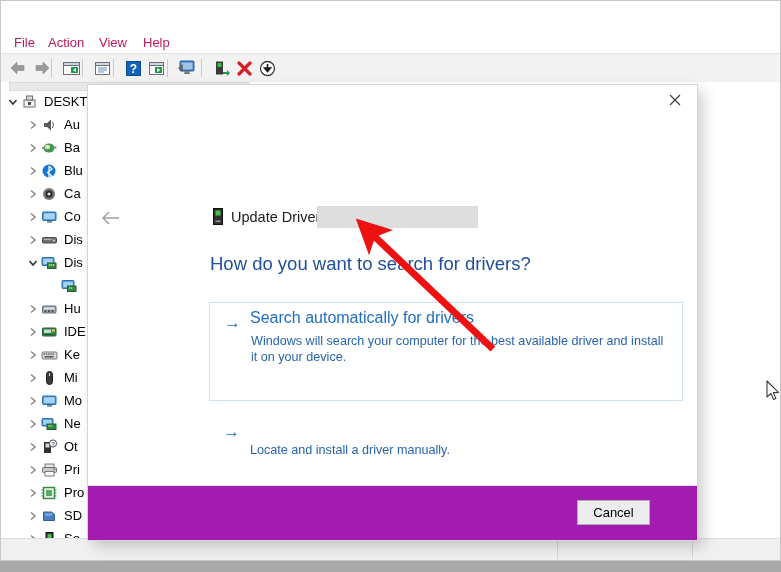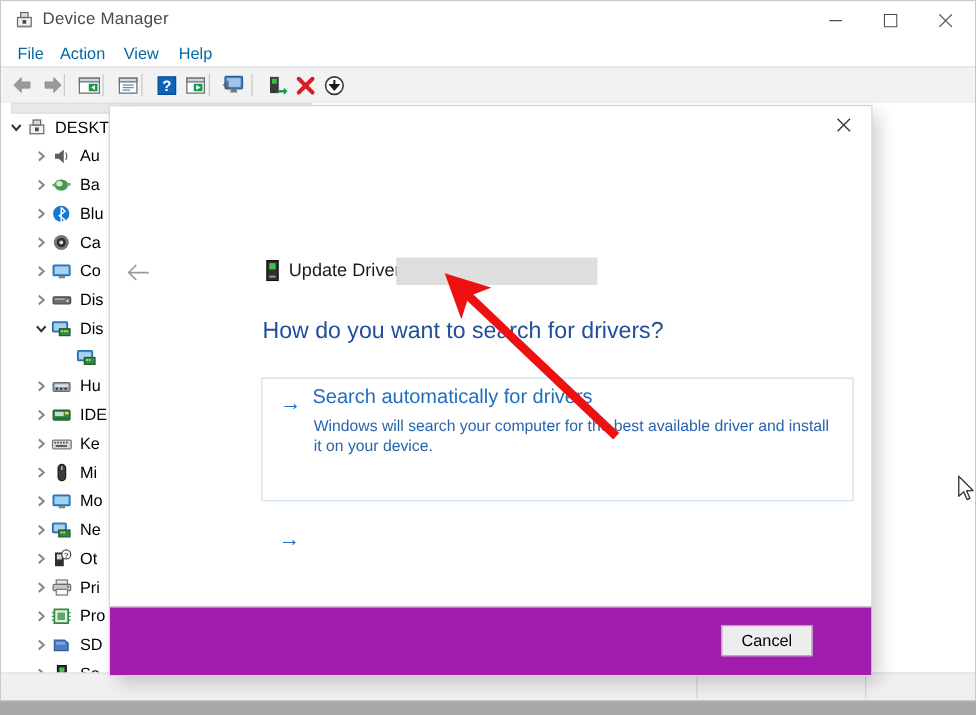--- a/index.html
+++ b/index.html
@@ -36,21 +36,21 @@
   #btn-min{right:90px;}
   #btn-max{right:46px;}
   #btn-close{right:2px;}
 
   
   #menubar{
     position:absolute;left:0;top:30px;width:100%;height:22px;
     background:#ffffff;
   }
   .menu-item{
-    position:absolute;top:3px;font-size:13px;color:#0369a1;
+    position:absolute;top:3px;font-size:13px;color:#be185d;
     padding:1px 5px;
   }
 
   
   #toolbar{
     position:absolute;left:0;top:52px;width:100%;height:28px;
     background:#f2f2f2;border-top:1px solid #e2e2e2;border-bottom:1px solid #d0d0d0;
   }
   .tb-btn{
     position:absolute;top:2px;width:24px;height:24px;
@@ -174,48 +174,20 @@
   }
   #cursor{
     position:absolute;left:766px;top:380px;width:14px;height:22px;
   }
 </style>
 </head>
 <body>
 
 <div id="dm-window">
 
-  <div id="titlebar">
-    <span id="tb-icon">
-      <svg width="17" height="16" viewBox="0 0 17 16">
-        <rect x="3" y="6" width="11" height="7" fill="#f2f2f2" stroke="#6b6b6b"></rect>
-        <rect x="5.5" y="2" width="6" height="4" fill="#d9d9d9" stroke="#6b6b6b"></rect>
-        <rect x="7" y="8" width="3" height="3" fill="#4d4d4d"></rect>
-        <rect x="3" y="13" width="11" height="1" fill="#8a8a8a"></rect>
-      </svg>
-    </span>
-    <span id="tb-title">Device Manager</span>
-
-    <div class="caption-btn" id="btn-min">
-      <svg width="11" height="11" viewBox="0 0 11 11">
-          <line x1="0.5" y1="5.5" x2="10.5" y2="5.5" stroke="currentColor" stroke-width="1"></line>
-        </svg>
-    </div>
-    <div class="caption-btn" id="btn-max">
-      <svg width="11" height="11" viewBox="0 0 11 11">
-          <rect x="0.5" y="0.5" width="10" height="10" fill="none" stroke="currentColor" stroke-width="1"></rect>
-        </svg>
-    </div>
-    <div class="caption-btn" id="btn-close">
-      <svg width="11" height="11" viewBox="0 0 11 11">
-          <line x1="0.5" y1="0.5" x2="10.5" y2="10.5" stroke="currentColor" stroke-width="1"></line>
-          <line x1="10.5" y1="0.5" x2="0.5" y2="10.5" stroke="currentColor" stroke-width="1"></line>
-        </svg>
-    </div>
-  </div>
 
   <div id="menubar">
     <span class="menu-item" style="left:8px">File</span>
     <span class="menu-item" style="left:42px">Action</span>
     <span class="menu-item" style="left:93px">View</span>
     <span class="menu-item" style="left:137px">Help</span>
   </div>
 
   <div id="toolbar">
     <div class="tb-btn" style="left:5px">
@@ -632,20 +604,21 @@
   <div id="dlg-heading">How do you want to search for drivers?</div>
 
   <div class="opt-box" style="top:217px;height:99px;">
     <span class="opt-arrow">→</span>
     <span class="opt-title">Search automatically for drivers</span>
     <span class="opt-desc">Windows will search your computer for the best available driver and install it on your device.</span>
   </div>
 
   <div class="opt-plain" style="top:333px;height:48px;">
     <span class="opt-arrow">→</span>
+    <span class="opt-desc">Locate and install a driver manually.</span>
   </div>
 
   <div id="dlg-footer">
     <div id="cancel-btn">Cancel</div>
   </div>
 </div>
 
 <svg id="annot">
   <defs>
     <marker id="redhead" markerWidth="5" markerHeight="5" refX="1.6" refY="2.5" orient="auto">

